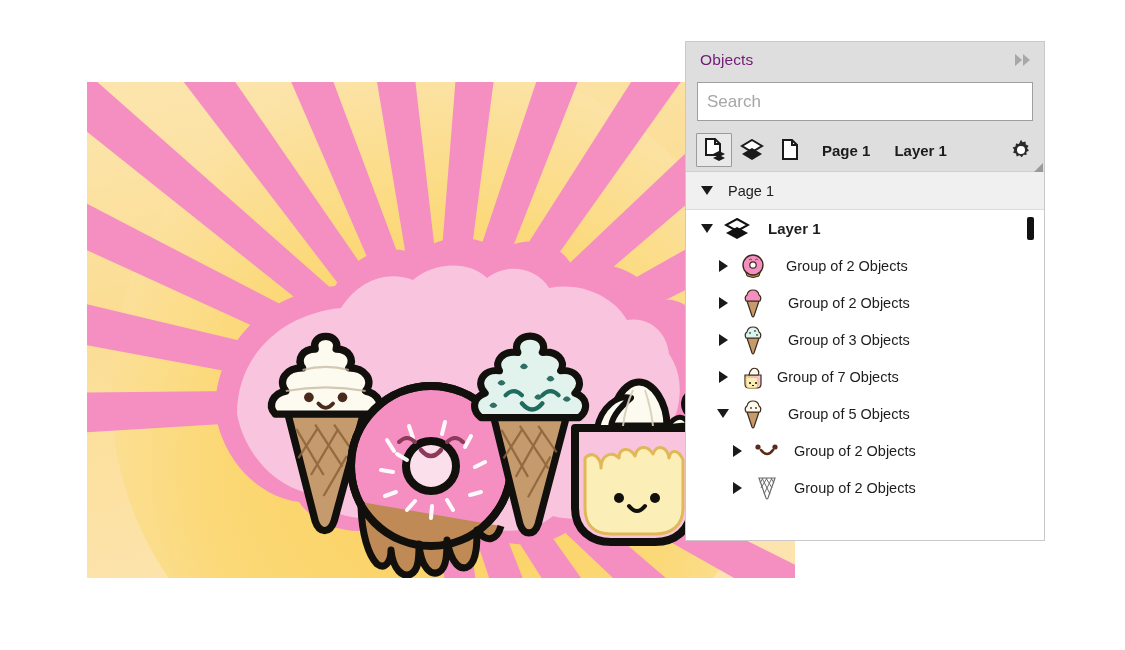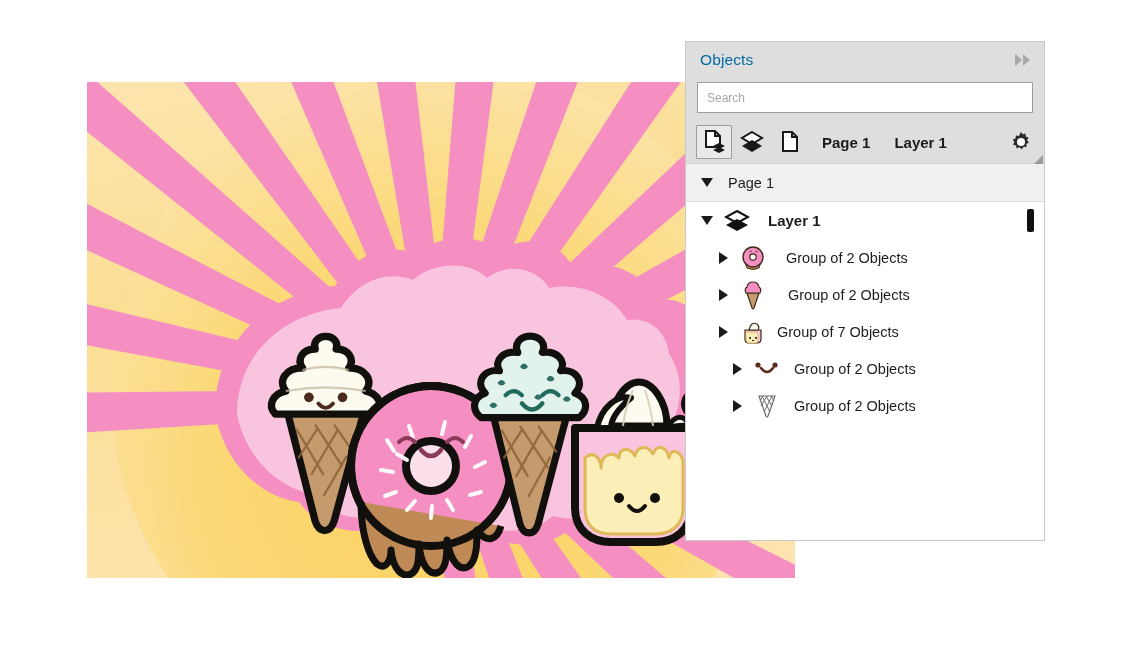--- a/index.html
+++ b/index.html
@@ -9,27 +9,27 @@
   
   #artwork{position:absolute;left:87px;top:82px;width:708px;height:496px;overflow:hidden;}
   #artwork svg{display:block;width:100%;height:100%;}
 
   
   #objects-panel{position:absolute;left:686px;top:42px;width:358px;height:498px;
       background:#ffffff;box-shadow:0 0 0 1px #c9c9c9;}
 
   .panel-header{height:36px;background:#dedede;display:flex;align-items:center;
       padding:0 10px 0 14px;position:relative;}
-  .panel-title{font-size:15.5px;color:#0369a1;letter-spacing:.1px;}
+  .panel-title{font-size:15.5px;color:#701a75;letter-spacing:.1px;}
   .collapse-btn{margin-left:auto;width:22px;height:22px;display:flex;
       align-items:center;justify-content:center;cursor:pointer;}
 
   .search-wrap{background:#dedede;padding:4px 11px 8px 11px;}
-  .search-box{width:100%;box-sizing:border-box;height:31px;border:1px solid #9e9e9e;
-      background:#fff;font-size:12px;color:#b91c1c;padding:0 9px;outline:none;
+  .search-box{width:100%;box-sizing:border-box;height:39px;border:1px solid #9e9e9e;
+      background:#fff;font-size:17px;color:#b91c1c;padding:0 9px;outline:none;
       font-family:"Liberation Sans","DejaVu Sans",sans-serif;}
   .search-box::placeholder{color:#a6a6a6;}
 
   .toolbar{height:42px;background:#dedede;display:flex;align-items:center;
       padding:0 8px 0 10px;gap:2px;position:relative;border-bottom:1px solid #cfcfcf;}
   .tool-btn{width:34px;height:32px;display:flex;align-items:center;justify-content:center;
       cursor:pointer;border:1px solid transparent;border-radius:1px;}
   .tool-btn.selected{border-color:#9b9b9b;background:#e9e9e9;}
   .crumb{font-size:15px;font-weight:bold;color:#1c1c1c;padding:0 6px;cursor:pointer;}
   .crumb.page{margin-left:6px;}
@@ -420,38 +420,69 @@
         </span>
       <span class="thumb">
         <svg width="26" height="30" viewBox="0 0 26 30" aria-hidden="true">
           <path d="M7 13 h12 l-5 15 q-1 2 -2 0 z" fill="#c59b6d" stroke="#3a2a1a" stroke-width="1.2"></path>
           <path d="M13 2 q5 0 6 5 q3 2 1 6 H6 q-2 -4 1 -6 q1 -5 6 -5z" fill="#f58fc2" stroke="#3a2a1a" stroke-width="1.2"></path>
         </svg>
       </span>
       <span class="lbl" style="margin-left:18px">Group of 2 Objects</span>
     </div>
 
+    <div class="row">
+      <span class="tw ind-2">
+          <i class="tri tri-right"></i>
+        </span>
+      <span class="thumb">
+        <svg width="26" height="30" viewBox="0 0 26 30" aria-hidden="true">
+          <path d="M7 13 h12 l-5 15 q-1 2 -2 0 z" fill="#c59b6d" stroke="#3a2a1a" stroke-width="1.2"></path>
+          <path d="M13 2 q5 0 6 5 q3 2 1 6 H6 q-2 -4 1 -6 q1 -5 6 -5z" fill="#dff2ee" stroke="#3a2a1a" stroke-width="1.2"></path>
+          <g fill="#2f6f66">
+              <circle cx="10" cy="8" r="1"></circle>
+              <circle cx="15" cy="6" r="1"></circle>
+              <circle cx="17" cy="10" r="1"></circle>
+            </g>
+        </svg>
+      </span>
+      <span class="lbl" style="margin-left:18px">Group of 3 Objects</span>
+    </div>
 
     <div class="row">
       <span class="tw ind-2">
           <i class="tri tri-right"></i>
         </span>
       <span class="thumb">
         <svg width="28" height="28" viewBox="0 0 28 28" aria-hidden="true">
           <path d="M6 12 h16 v9 q0 4 -4 4 h-8 q-4 0 -4 -4 z" fill="#f9c4dd" stroke="#3a2a1a" stroke-width="1.2"></path>
           <path d="M7 14 q2 -2 3 1 q1 -3 3 0 q1 -3 3 0 q1 -3 3 1 v5 q0 4 -3 4 h-6 q-3 0 -3 -4z" fill="#fbeeb7" stroke="#dcb45a" stroke-width=".8"></path>
           <path d="M10 12 q2 -9 8 -6 q3 3 1 6 z" fill="#fdfaf0" stroke="#3a2a1a" stroke-width="1.2"></path>
           <circle cx="11" cy="20" r="1" fill="#12100d"></circle>
             <circle cx="17" cy="20" r="1" fill="#12100d"></circle>
           <path d="M13 22 q1 2 2 0" stroke="#12100d" stroke-width="1" fill="none"></path>
         </svg>
       </span>
       <span class="lbl" style="margin-left:7px">Group of 7 Objects</span>
     </div>
 
+    <div class="row">
+      <span class="tw ind-2">
+          <i class="tri tri-down"></i>
+        </span>
+      <span class="thumb">
+        <svg width="26" height="30" viewBox="0 0 26 30" aria-hidden="true">
+          <path d="M7 13 h12 l-5 15 q-1 2 -2 0 z" fill="#c59b6d" stroke="#3a2a1a" stroke-width="1.2"></path>
+          <path d="M13 2 q5 0 6 5 q3 2 1 6 H6 q-2 -4 1 -6 q1 -5 6 -5z" fill="#fdfaf0" stroke="#3a2a1a" stroke-width="1.2"></path>
+          <circle cx="11" cy="9" r=".9" fill="#4a2a1a"></circle>
+            <circle cx="16" cy="9" r=".9" fill="#4a2a1a"></circle>
+        </svg>
+      </span>
+      <span class="lbl" style="margin-left:18px">Group of 5 Objects</span>
+    </div>
 
     <div class="row">
       <span class="tw ind-3">
           <i class="tri tri-right"></i>
         </span>
       <span class="thumb">
         <svg width="30" height="20" viewBox="0 0 30 20" aria-hidden="true">
           <circle cx="6" cy="6" r="2.6" fill="#5a2a1a"></circle>
           <circle cx="23" cy="6" r="2.6" fill="#5a2a1a"></circle>
           <path d="M9 9 Q15 17 21 9" stroke="#5a2a1a" stroke-width="2.6" fill="none" stroke-linecap="round"></path>

